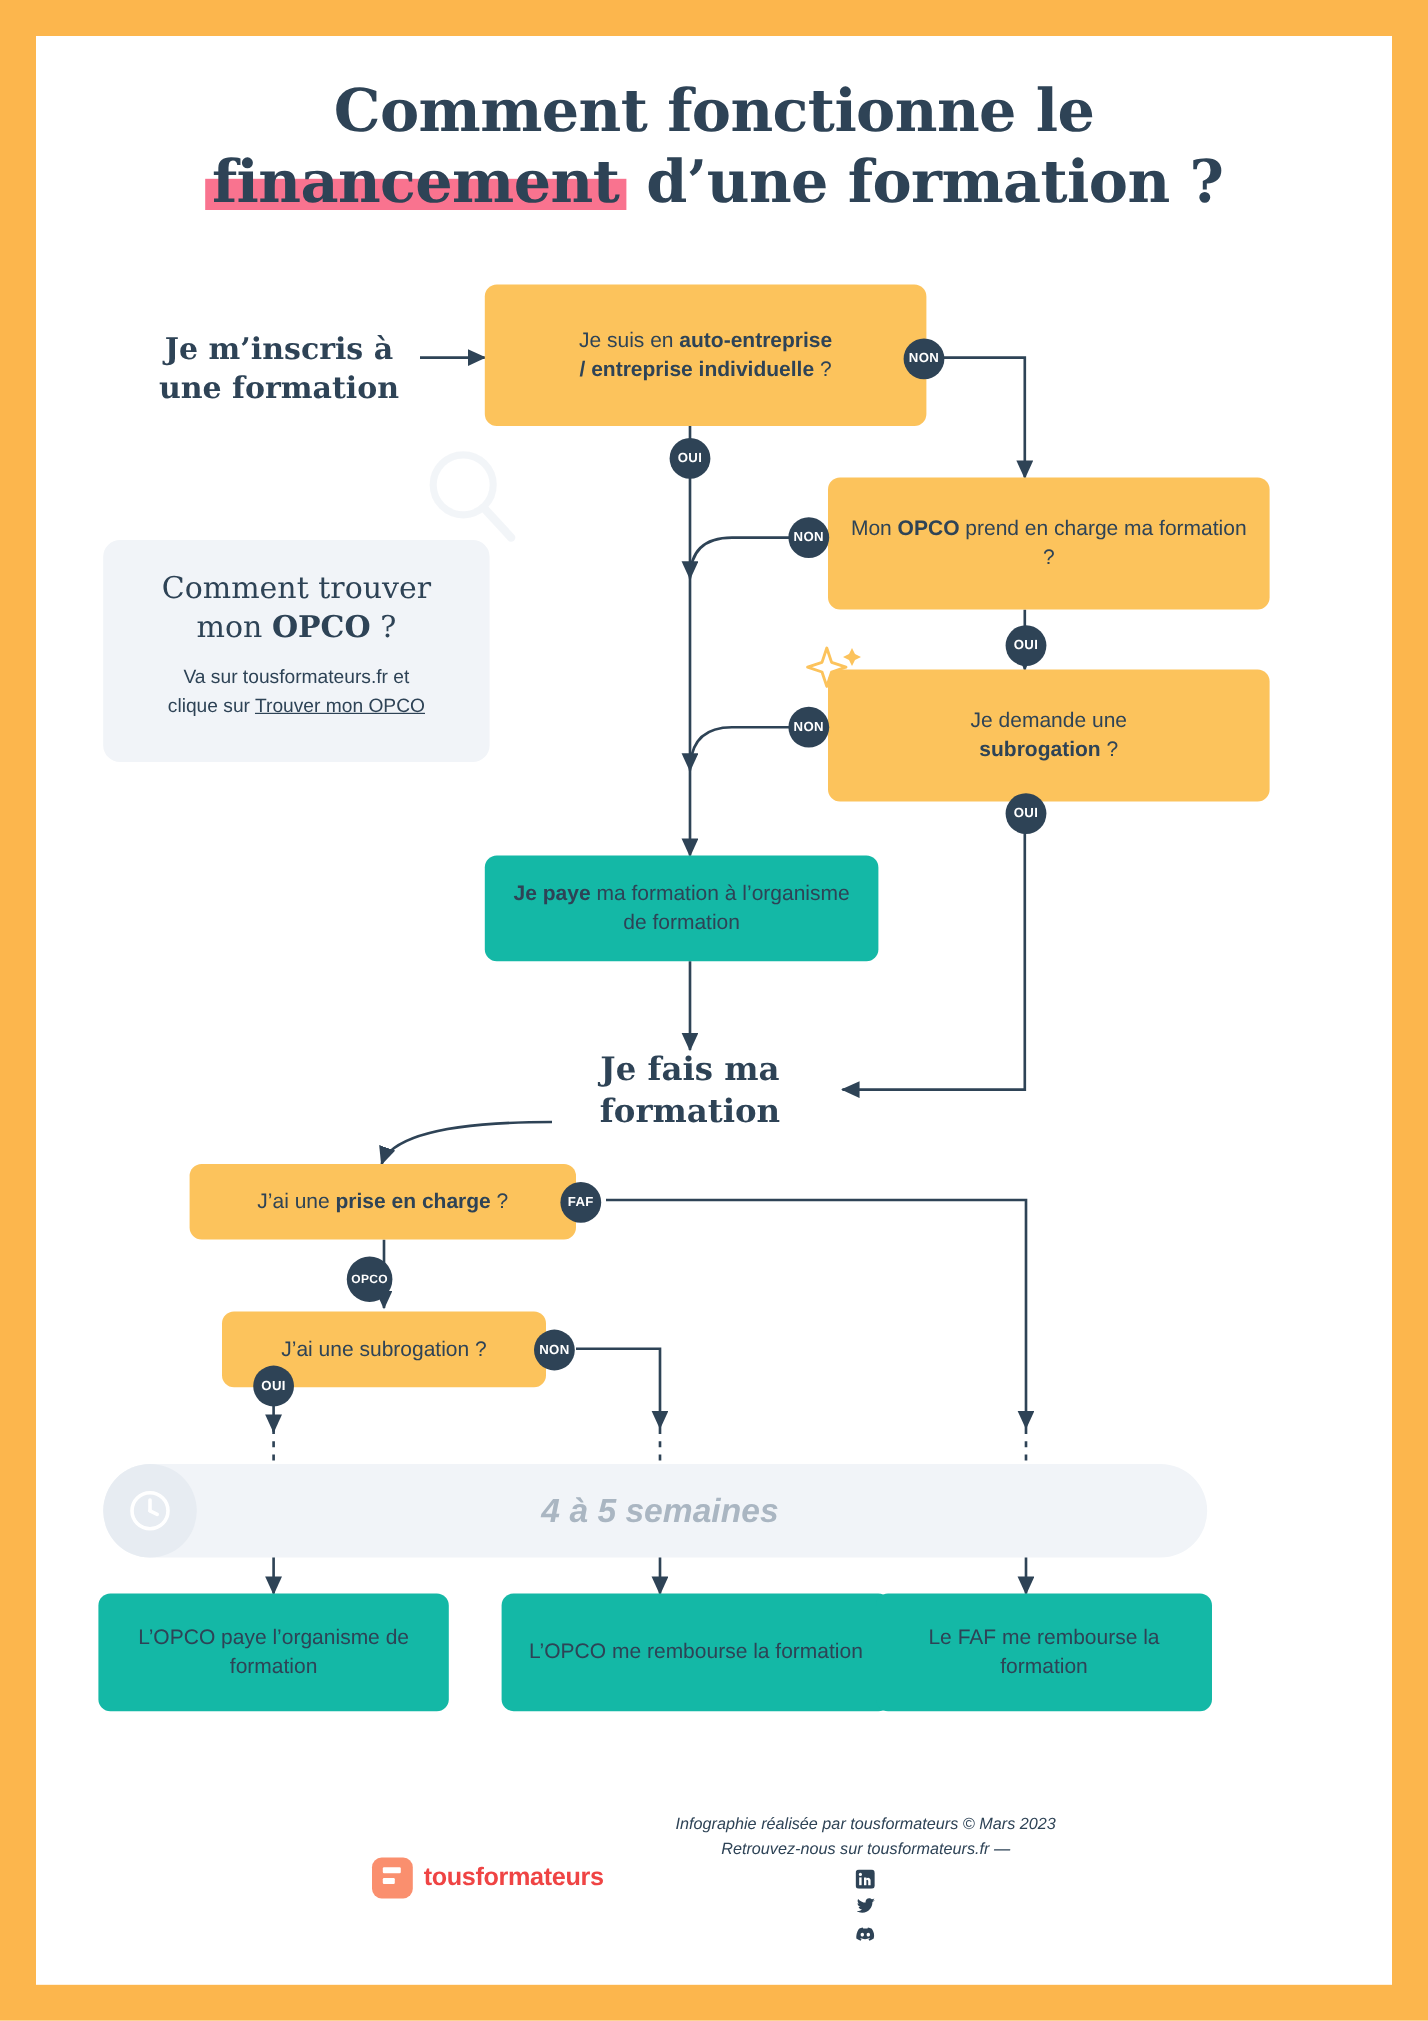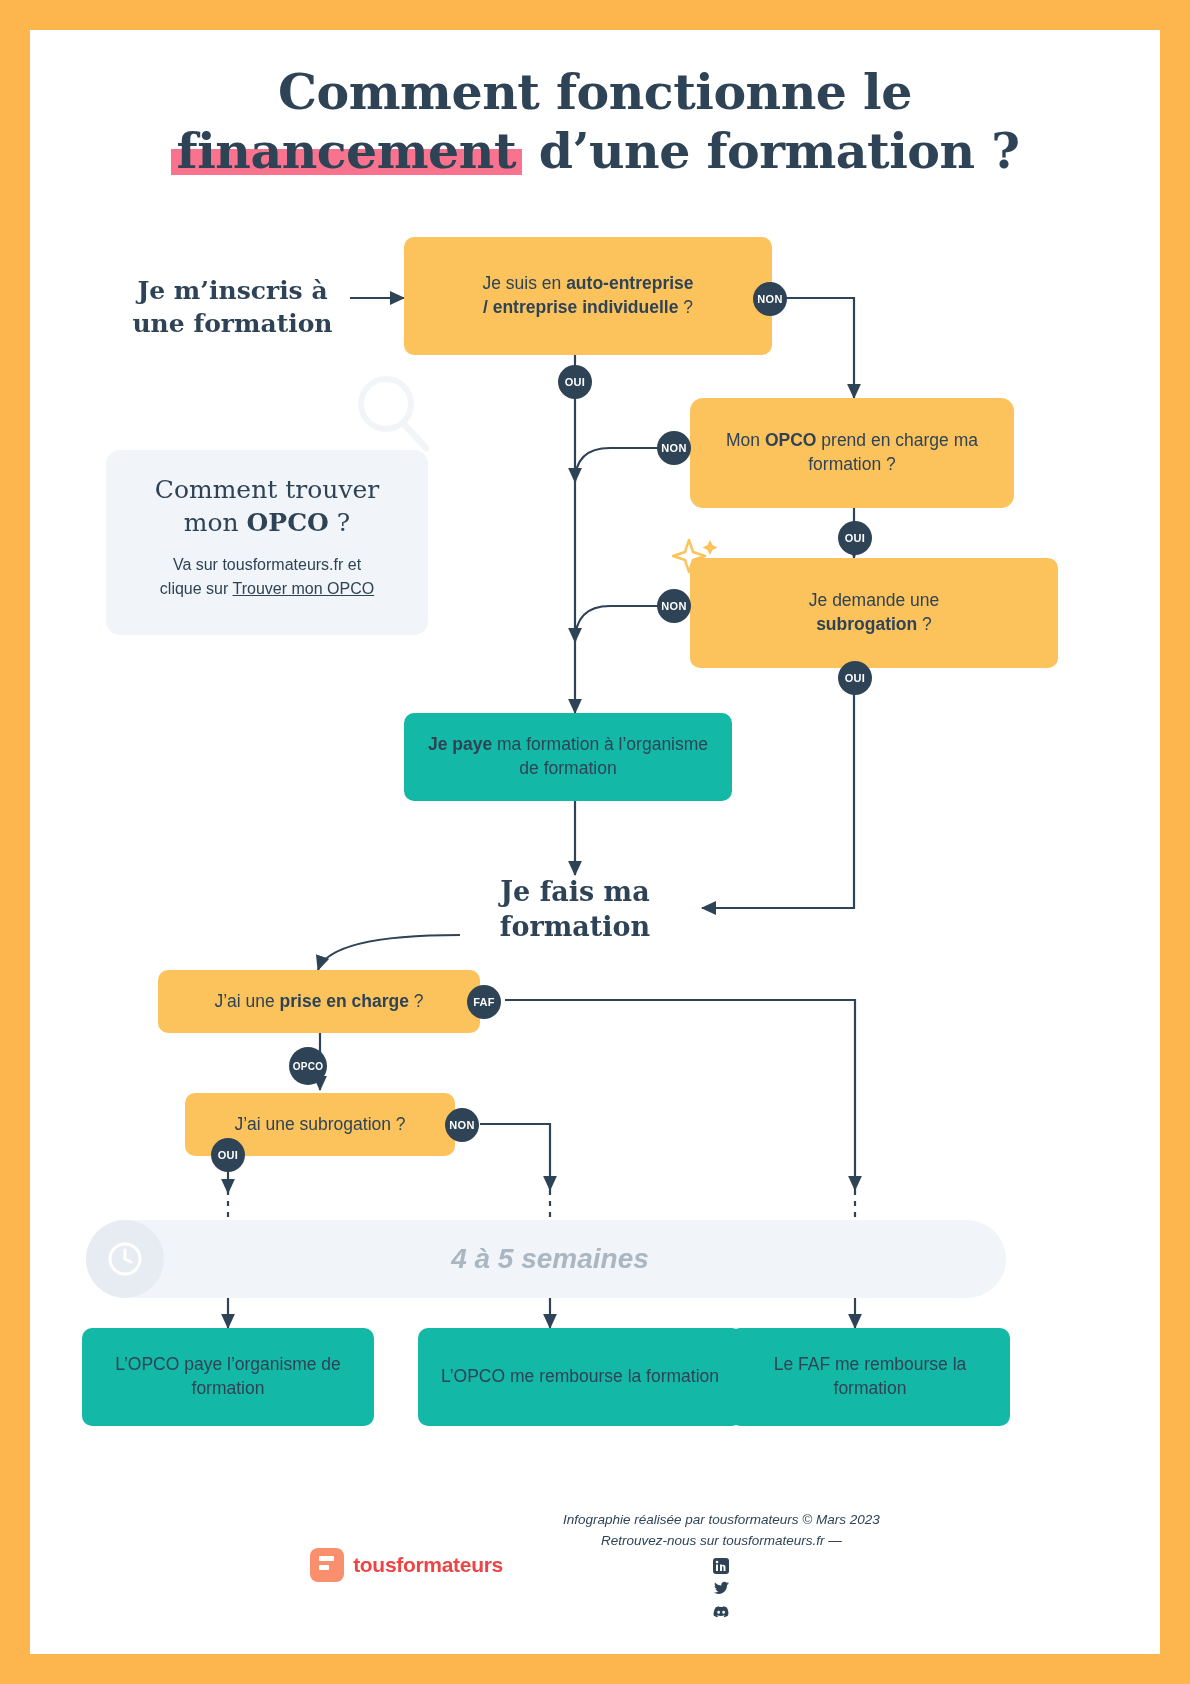--- a/index.html
+++ b/index.html
@@ -127,21 +127,20 @@
     position: absolute;
     left: 56px;
     top: 420px;
     width: 322px;
     height: 185px;
     background: #f1f4f8;
     border-radius: 14px;
     box-sizing: border-box;
     padding: 24px 18px;
     text-align: center;
-    margin-left: 20px;
   }
   #opco-card .ttl {
     font-family: "DejaVu Serif", serif;
     font-size: 25px;
     line-height: 1.3;
     color: #2e4356;
   }
   #opco-card .ttl b { font-weight: bold; }
   #opco-card .body {
     margin-top: 14px;
@@ -343,21 +342,21 @@
       </svg>
     </div>
 
     <div class="node yellow" style="left:374px;top:207px;width:368px;height:118px;">
       <div>
         <span>Je suis en </span><b>auto-entreprise</b><br>
         <b>/ entreprise individuelle</b><span> ?</span>
       </div>
     </div>
 
-    <div class="node yellow" style="left:660px;top:368px;width:324px;height:110px;border-radius:13px;">
+    <div class="node yellow" style="left:660px;top:368px;width:368px;height:110px;">
       <div>
         <span>Mon </span><b>OPCO</b><span> prend en charge ma formation ?</span>
       </div>
     </div>
 
     <div class="node yellow" style="left:660px;top:528px;width:368px;height:110px;">
       <div>
         <span>Je demande une </span><br>
         <b>subrogation</b><span> ?</span>
       </div>

